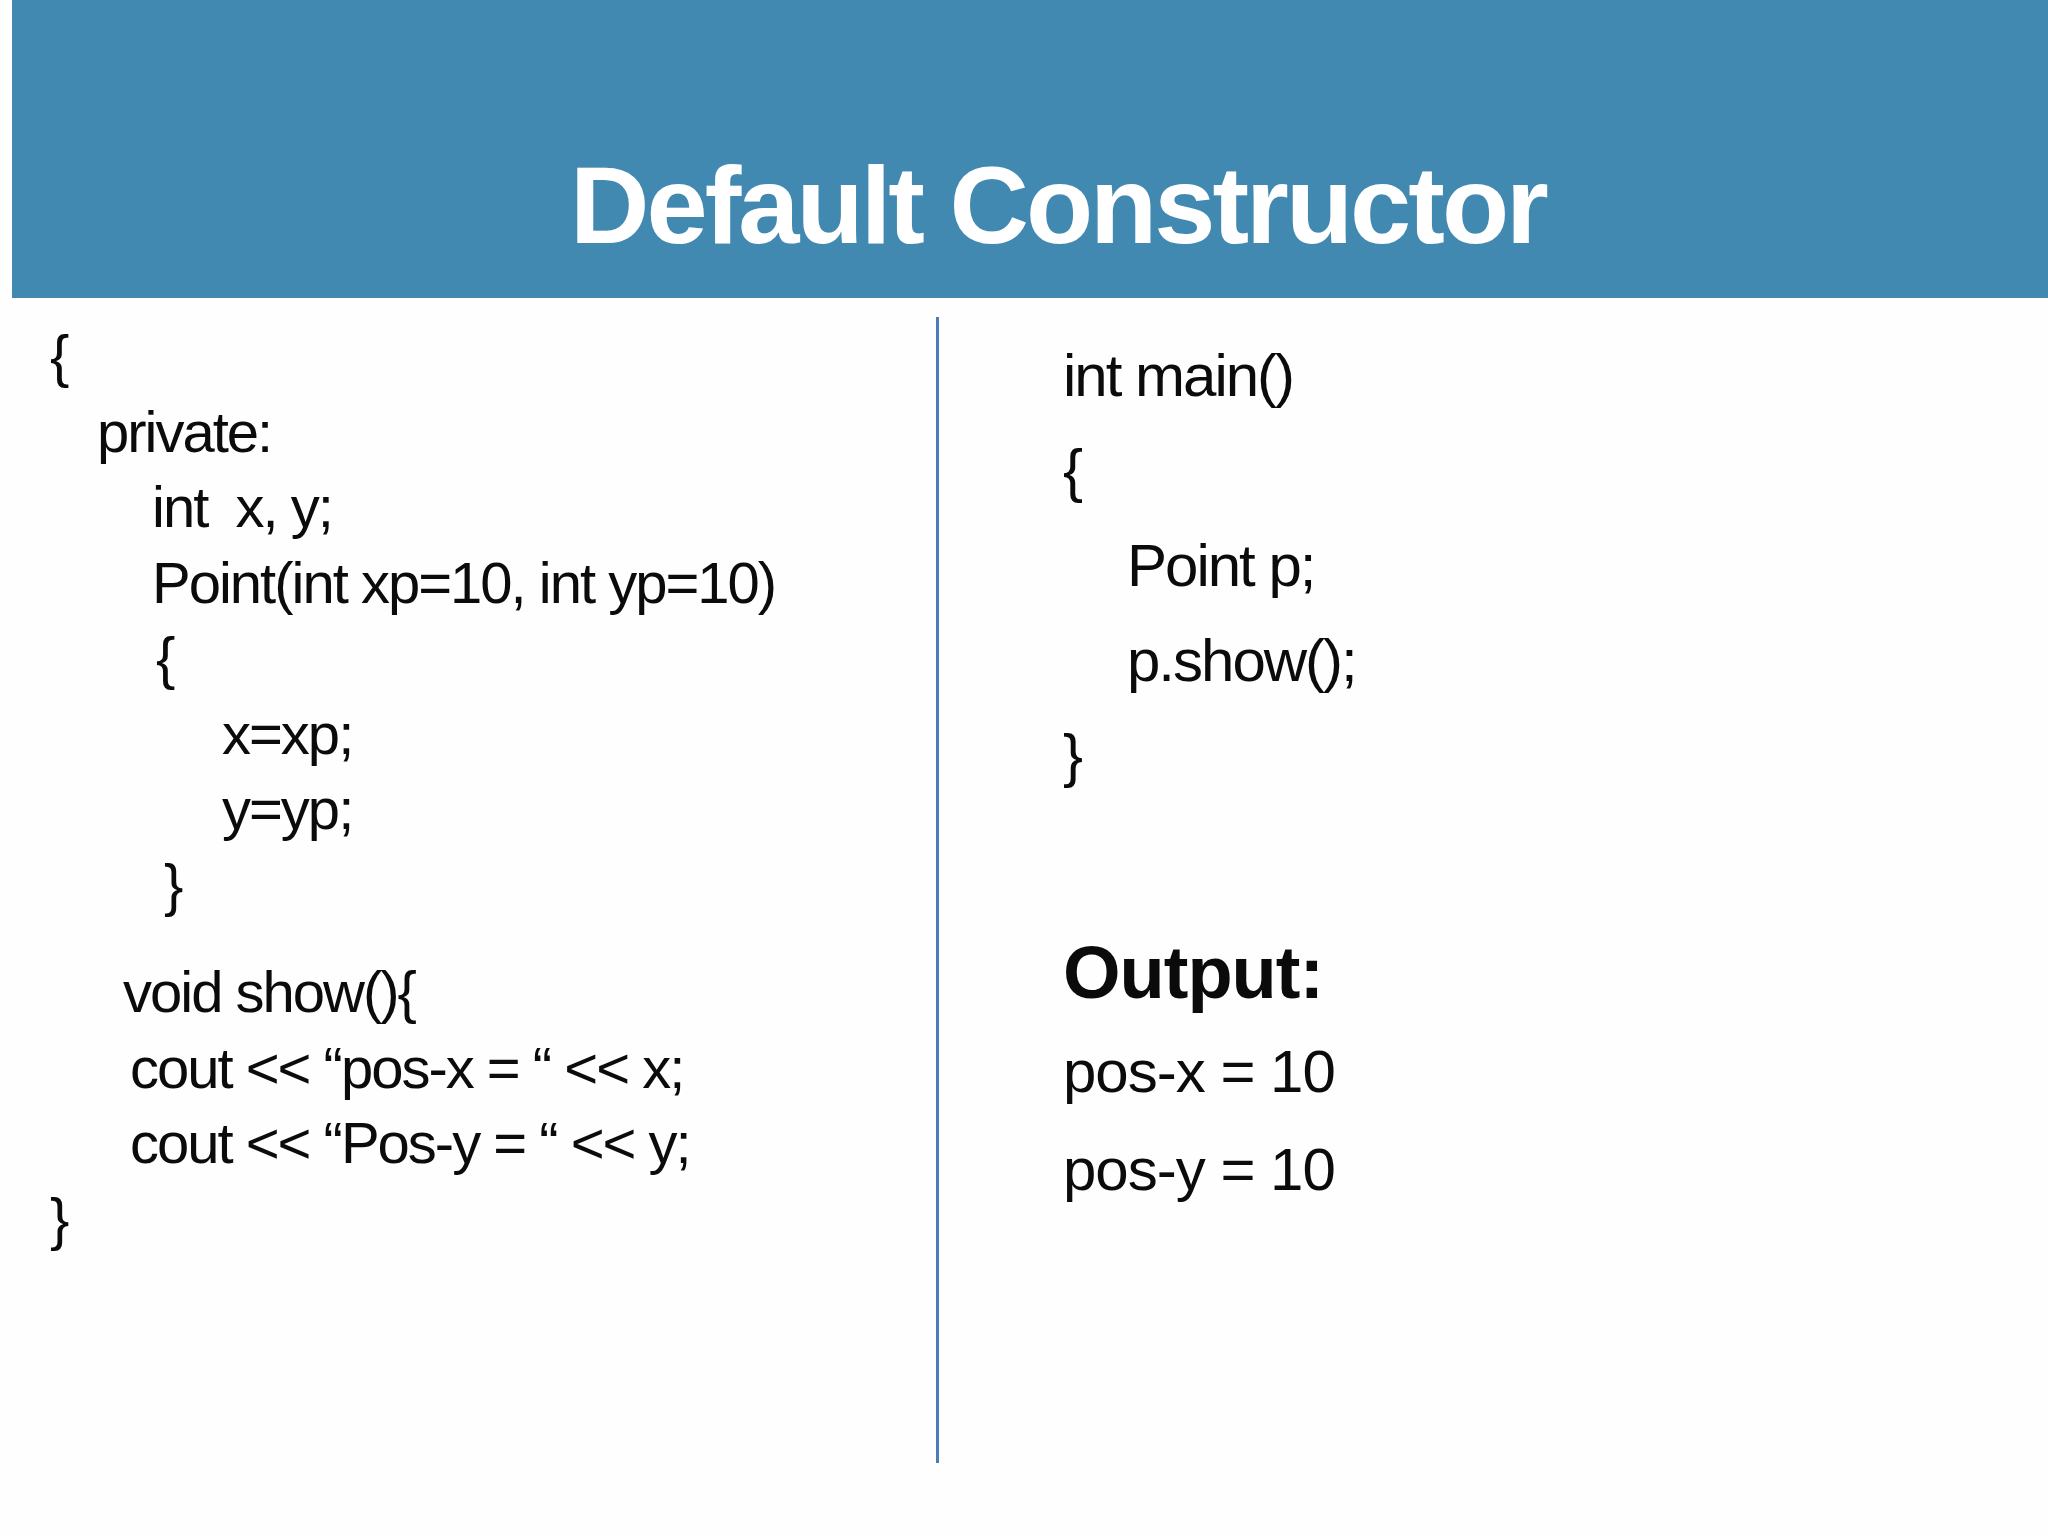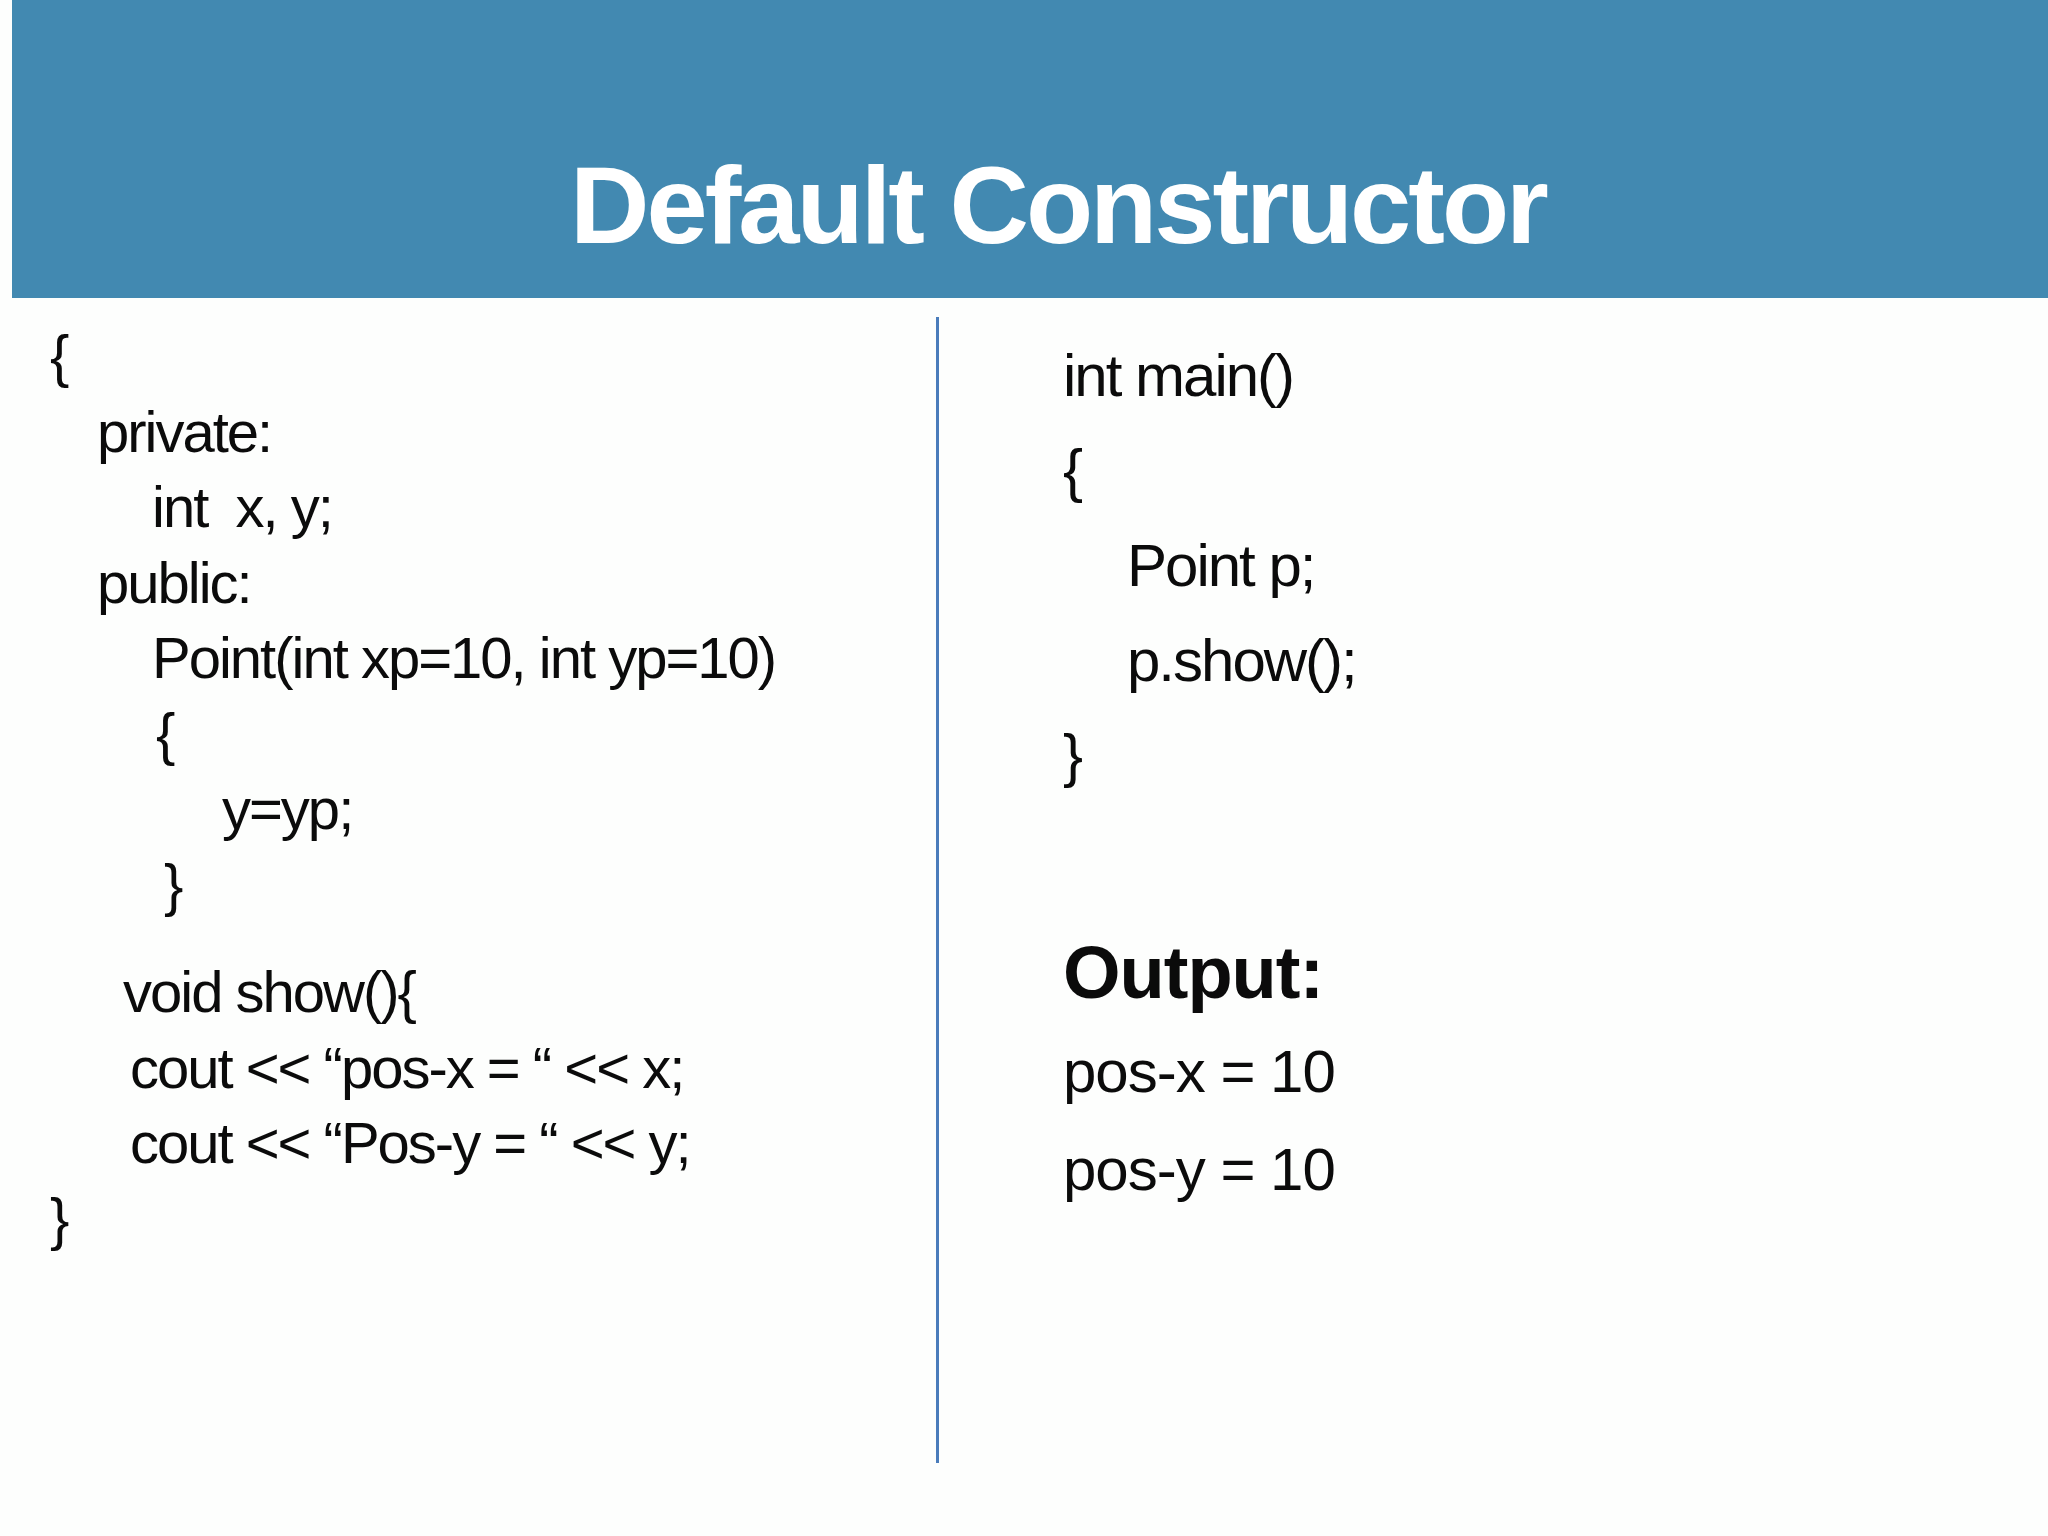--- a/index.html
+++ b/index.html
@@ -82,23 +82,23 @@
   <header class="banner">
     <h1 class="title">Default Constructor</h1>
   </header>
 
   <div class="divider"></div>
 
   <section class="code left">
     <div class="code-line ml0">{</div>
     <div class="code-line mlA">private:</div>
     <div class="code-line mlB">int  x, y;</div>
-    <div class="code-line mlA">public:</div>
     <div class="code-line mlB">Point(int xp=10, int yp=10)</div>
     <div class="code-line mlC">{</div>
+    <div class="code-line mlD">x=xp;</div>
     <div class="code-line mlD">y=yp;</div>
     <div class="code-line mlE">}</div>
     <div class="code-line mlF">void show(){</div>
     <div class="code-line mlG">cout &lt;&lt; “pos-x = “ &lt;&lt; x;</div>
     <div class="code-line mlG">cout &lt;&lt; “Pos-y = “ &lt;&lt; y;</div>
     <div class="code-line ml0">}</div>
   </section>
 
   <section class="code right">
     <div class="code-line ml0">int main()</div>

